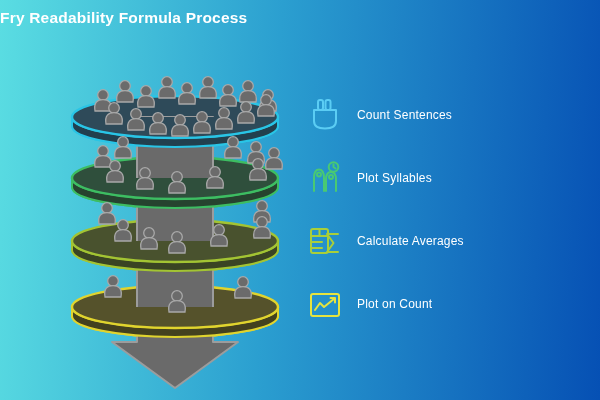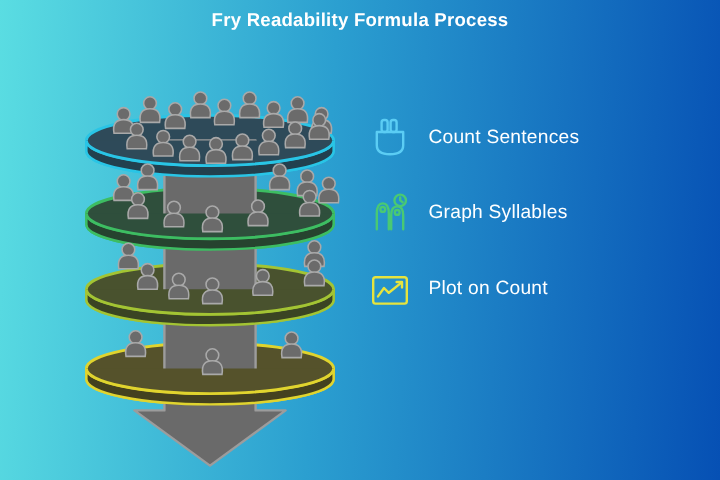--- a/index.html
+++ b/index.html
@@ -2,29 +2,29 @@
 <html><head>
 <meta charset="utf-8">
 <style>
   html,body{margin:0;padding:0;}
   .canvas{
     position:relative;width:600px;height:400px;overflow:hidden;
     background:linear-gradient(94deg,#5adde2 0%,#2b9fd0 45%,#0650b4 100%);
     font-family:"Liberation Sans", sans-serif;
   }
   .title{
-    position:absolute;top:9px;left:0;width:600px;text-align:center;
+    position:absolute;top:9px;left:0;width:600px;
     color:#ffffff;font-size:15.5px;font-weight:bold;letter-spacing:.2px;
   }
   .diagram-svg{position:absolute;left:15px;top:55px;}
   .legend{position:absolute;left:308px;top:97px;}
   .legend-row{display:flex;align-items:center;height:36px;margin-bottom:27px;}
   .legend-icon{width:34px;height:36px;flex:0 0 34px;}
   .legend-icon .stroke{fill:none;stroke:currentColor;stroke-width:2;stroke-linecap:round;stroke-linejoin:round;}
-  .legend-label{margin-left:15px;color:#ffffff;font-size:16px;font-weight:500;letter-spacing:.2px;}
+  .legend-label{margin-left:15px;color:#ffffff;font-size:12px;font-weight:500;letter-spacing:.2px;}
   .disc-rim{fill:var(--rim,#333);stroke:var(--stroke,#fff);stroke-width:2;}
   .disc-top{fill:var(--fill,#444);stroke:var(--stroke,#fff);stroke-width:2.4;}
 </style>
 </head>
 <body>
 
 <div class="canvas">
 
   <div class="title">Fry Readability Formula Process</div>
 
@@ -126,23 +126,31 @@
 
     <div class="legend-row">
       <svg class="legend-icon" viewBox="0 0 34 36" style="color: rgb(73, 201, 115);">
         <path class="stroke" d="M6,31 V18 C6,12 8,9.5 11,9.5 C14,9.5 16,12 16,18 V31"></path>
         <circle class="stroke" cx="11" cy="14.5" r="2"></circle>
         <path class="stroke" d="M18,31 V19.5 C18,14.5 20,12 23,12 C26,12 28,14.5 28,19.5 V31"></path>
         <circle class="stroke" cx="23" cy="17" r="2"></circle>
         <circle class="stroke" cx="25.5" cy="7" r="4.8"></circle>
         <path class="stroke" d="M25.5,4.5 V7 L27.5,8.5"></path>
       </svg>
-      <span class="legend-label">Graph Syllables</span>
+      <span class="legend-label">Plot Syllables</span>
     </div>
 
+    <div class="legend-row">
+      <svg class="legend-icon" viewBox="0 0 34 36" style="color: rgb(169, 207, 58);">
+        <rect class="stroke" x="3" y="6" width="17" height="24" rx="2"></rect>
+        <path class="stroke" d="M3,13 H20 M11.5,6 V13 M3,19 H14 M3,25 H14"></path>
+        <path class="stroke" d="M30,11 H19 L25.5,20 L19,29 H30"></path>
+      </svg>
+      <span class="legend-label">Calculate Averages</span>
+    </div>
 
     <div class="legend-row">
       <svg class="legend-icon" viewBox="0 0 34 36" style="color: rgb(230, 228, 62);">
         <rect class="stroke" x="3" y="8" width="28" height="22" rx="2"></rect>
         <path class="stroke" d="M7,24 L12,17 L16,21 L26.5,12.5"></path>
         <path class="stroke" d="M22.5,12 H27 V16.5"></path>
       </svg>
       <span class="legend-label">Plot on Count</span>
     </div>
 

